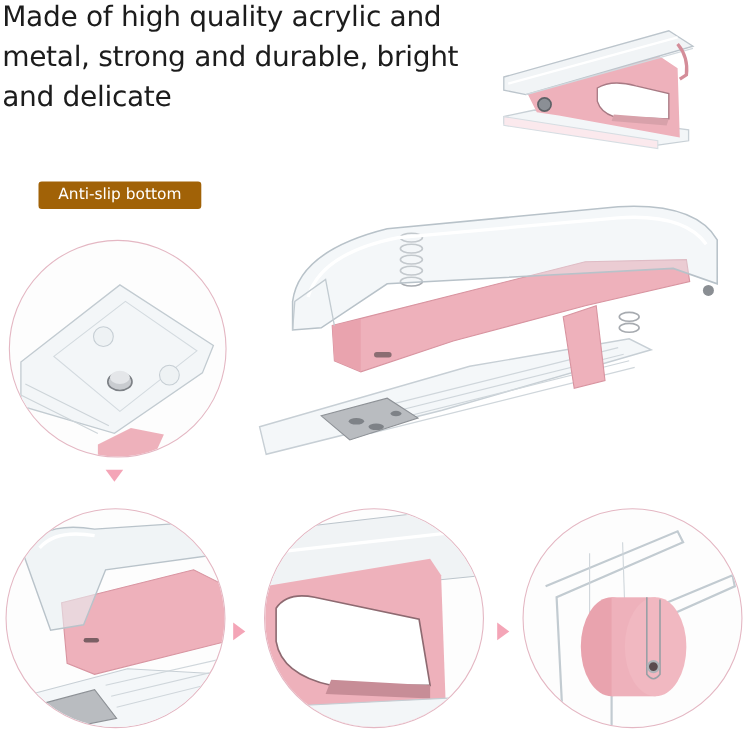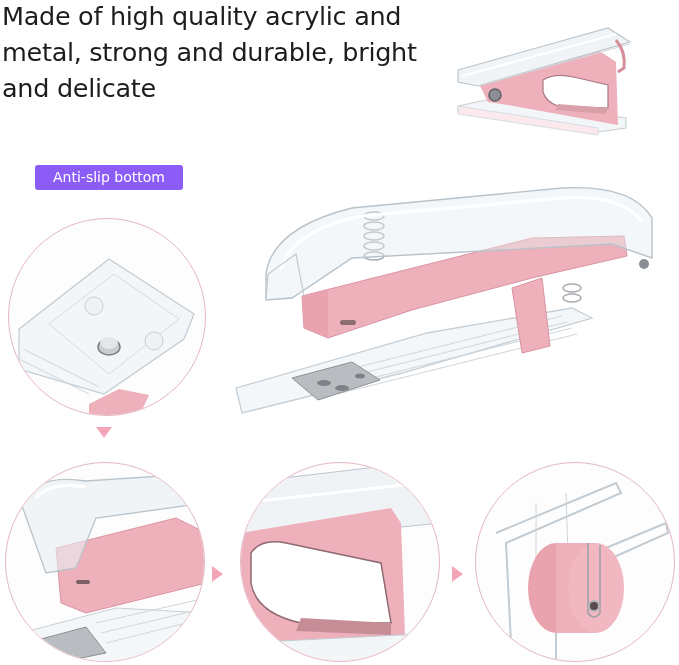--- a/index.html
+++ b/index.html
@@ -7,21 +7,21 @@
     body { position: relative; font-family: "DejaVu Sans", sans-serif; color: #1a1a1a; }
 
     .headline {
       position: absolute; left: 2px; top: -2px; width: 440px;
       font-size: 25.5px; line-height: 36px; font-weight: 400; color: #1c1c1c;
       letter-spacing: -0.3px;
     }
 
     .badge {
       position: absolute; left: 35px; top: 165px; width: 148px; height: 25px;
-      background: #8b5cf6; border-radius: 3px; color: #ffffff;
+      background: #a16207; border-radius: 3px; color: #ffffff;
       font-size: 14px; line-height: 25px; text-align: center;
     }
 
     .circle {
       position: absolute; border-radius: 50%;
       border: 1.5px solid #e4b7c3; background: #fdfdfd; overflow: hidden;
     }
     .c-top { left: 8px; top: 218px; width: 198px; height: 198px; }
     .c-b1 { left: 5px; top: 462px; width: 200px; height: 200px; }
     .c-b2 { left: 240px; top: 462px; width: 200px; height: 200px; }

